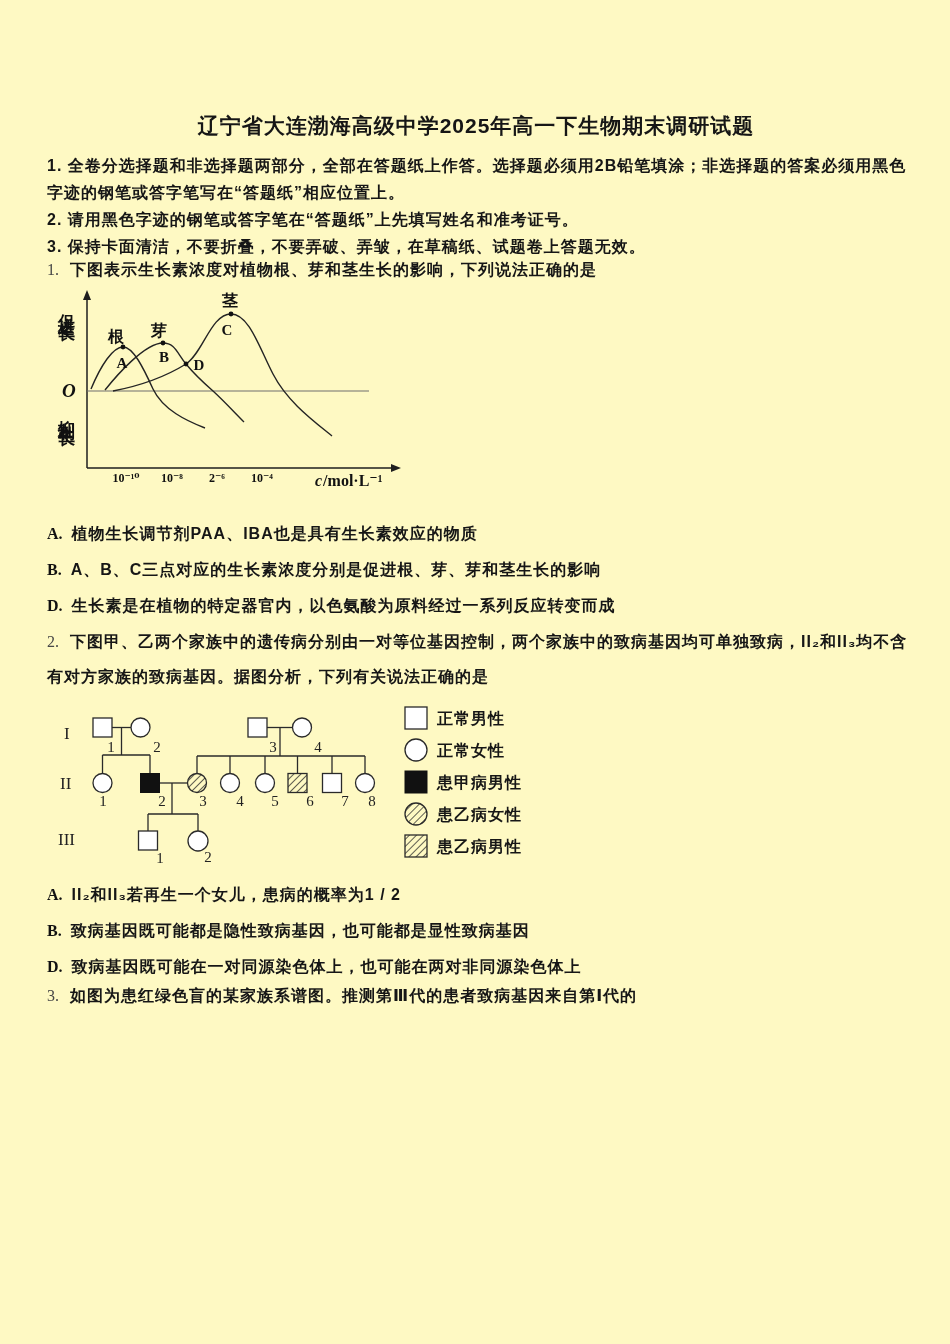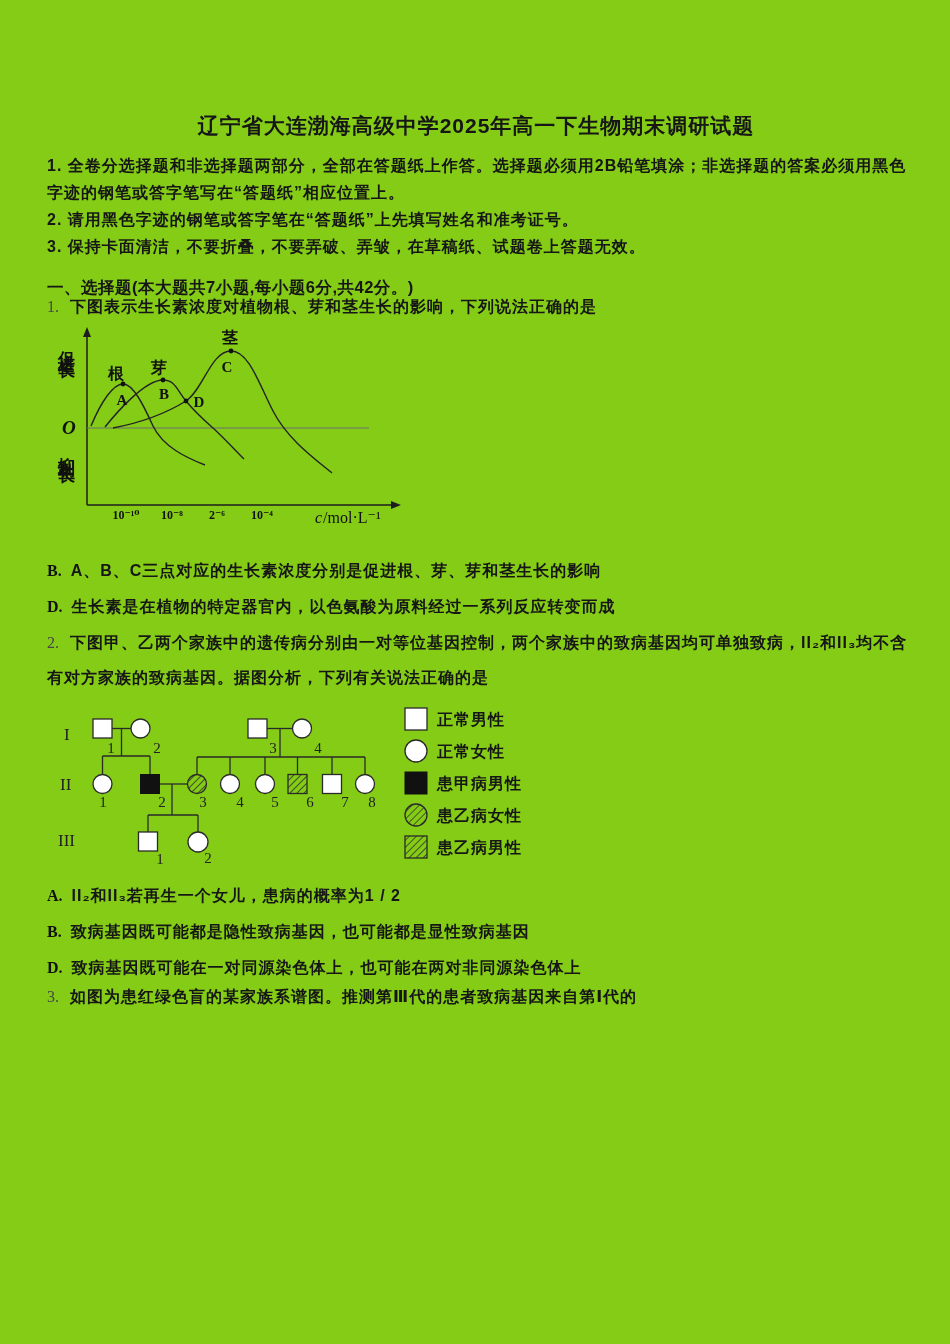--- a/index.html
+++ b/index.html
@@ -1,20 +1,20 @@
 <!DOCTYPE html>
 <html><head>
 <meta charset="utf-8">
 <style>
   html,body{margin:0;padding:0;background:#ffffff;}
   .page{
     position:relative;
     width:950px;height:1344px;
     margin:0 auto;
-    background:#84cc16;
+    background:#fef9c3;
     color:#161616;
     font-family:"Liberation Sans","DejaVu Sans",sans-serif;
     overflow:hidden;
     box-sizing:border-box;
     padding:0 45px 0 47px;
   }
   p{margin:0;}
   .title{
     margin:112px 0 0 0;
     font-size:21px;line-height:27px;
@@ -75,21 +75,21 @@
     font-style:italic;font-weight:700;font-size:19px;color:#111;
   }
   .tick{
     position:absolute;top:184px;transform:translateX(-50%);
     font-family:"Liberation Serif","DejaVu Serif",serif;
     font-weight:700;font-size:12px;color:#111;white-space:nowrap;
   }
   .xlabel{
     position:absolute;left:268px;top:184px;
     font-family:"Liberation Serif","DejaVu Serif",serif;
-    font-weight:400;font-size:16px;color:#111;white-space:nowrap;
+    font-weight:700;font-size:16px;color:#111;white-space:nowrap;
   }
   .xlabel .var{font-style:italic;margin-right:1px;}
   .curve-label{font:700 16px "Liberation Sans","DejaVu Sans",sans-serif;fill:#111;}
   .point-letter{font:700 15px "Liberation Serif","DejaVu Serif",serif;fill:#111;}
   
   .pedigree{display:block;margin:14px 0 0 8px;overflow:visible;}
   .roman{font:400 17px "Liberation Serif","DejaVu Serif",serif;fill:#222;}
   .pnum{font:400 15px "Liberation Serif","DejaVu Serif",serif;fill:#222;}
   .legend-label{font:600 16px "Liberation Sans","DejaVu Sans",sans-serif;fill:#161616;letter-spacing:1px;}
 </style>
@@ -100,21 +100,20 @@
 
   <h1 class="title">辽宁省大连渤海高级中学2025年高一下生物期末调研试题</h1>
 
   <div class="notice">
     <p>1. 全卷分选择题和非选择题两部分，全部在答题纸上作答。选择题必须用2B铅笔填涂；非选择题的答案必须用黑色</p>
     <p>字迹的钢笔或答字笔写在“答题纸”相应位置上。</p>
     <p>2. 请用黑色字迹的钢笔或答字笔在“答题纸”上先填写姓名和准考证号。</p>
     <p>3. 保持卡面清洁，不要折叠，不要弄破、弄皱，在草稿纸、试题卷上答题无效。</p>
   </div>
 
-  <p class="section-heading">一、选择题(本大题共7小题,每小题6分,共42分。)</p>
 
   <div>
     <p class="qline">
       <span class="qnum">1.</span><span>下图表示生长素浓度对植物根、芽和茎生长的影响，下列说法正确的是</span>
     </p>
 
     <div class="chart">
       <div class="v-label promote">促进生长</div>
       <div class="origin">O</div>
       <div class="v-label inhibit">抑制生长</div>
@@ -153,20 +152,21 @@
       </svg>
 
       <div class="tick" style="left:79px">10⁻¹⁰</div>
       <div class="tick" style="left:125px">10⁻⁸</div>
       <div class="tick" style="left:170px">2⁻⁶</div>
       <div class="tick" style="left:215px">10⁻⁴</div>
       <div class="xlabel"><span class="var">c</span><span>/mol·L⁻¹</span></div>
     </div>
 
     <div class="options">
+      <p class="option"><span class="opt-label">A.</span><span>植物生长调节剂PAA、IBA也是具有生长素效应的物质</span></p>
       <p class="option"><span class="opt-label">B.</span><span>A、B、C三点对应的生长素浓度分别是促进根、芽、芽和茎生长的影响</span></p>
       <p class="option"><span class="opt-label">D.</span><span>生长素是在植物的特定器官内，以色氨酸为原料经过一系列反应转变而成</span></p>
     </div>
   </div>
 
   <div>
     <p class="qline q2-first">
       <span class="qnum">2.</span><span>下图甲、乙两个家族中的遗传病分别由一对等位基因控制，两个家族中的致病基因均可单独致病，II₂和II₃均不含</span>
     </p>
     <p class="qcont">有对方家族的致病基因。据图分析，下列有关说法正确的是</p>

